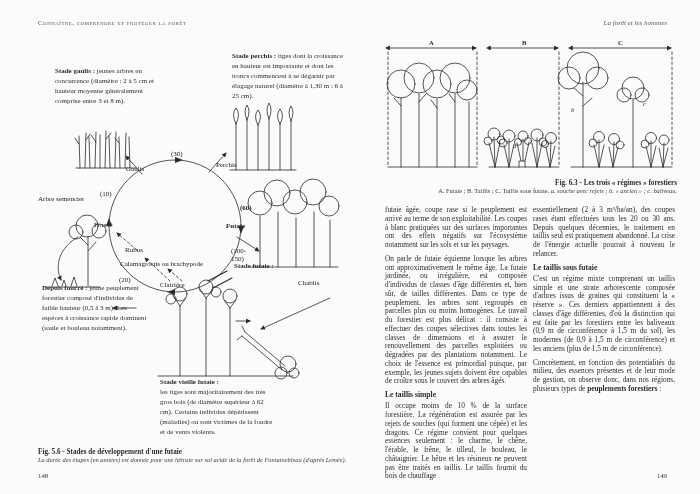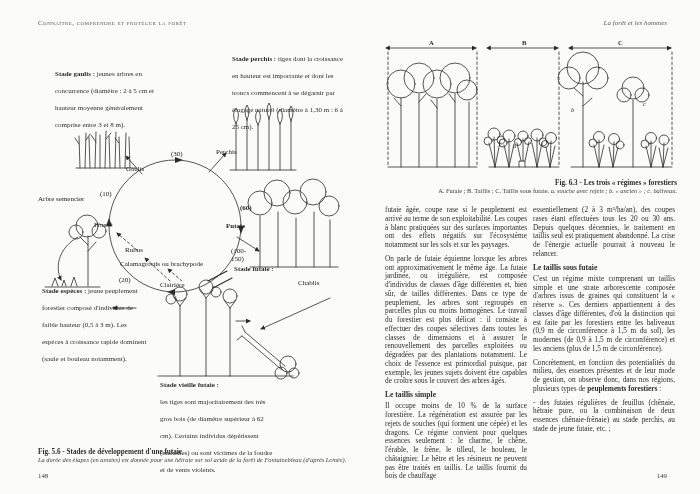--- a/index.html
+++ b/index.html
@@ -5,21 +5,21 @@
   html,body{margin:0;padding:0;}
   body{
     width:700px;height:494px;position:relative;overflow:hidden;
     background:#fbfbfa;color:#2e2e2e;
     font-family:"Liberation Serif", serif;
   }
   .abs{position:absolute;}
   .runhead-left{font-size:7px;color:#585858;font-variant:small-caps;letter-spacing:.45px;}
   .runhead-right{font-size:7px;color:#585858;font-style:italic;}
   .pagenum{font-size:6.8px;color:#3a3a3a;}
-  .ann{font-size:7px;line-height:17px;color:#2e2e2e;}
+  .ann{font-size:7px;line-height:10px;color:#2e2e2e;}
   .ann b{font-weight:bold;}
   .ann .blk{display:block;}
   .cyc{font-size:7px;color:#222;white-space:nowrap;}
   .cycw{font-size:7px;color:#222;}
   .figcap-t{font-size:7.2px;font-weight:bold;}
   .figcap-s{font-size:6.4px;font-style:italic;color:#3c3c3c;line-height:8px;}
   .figcap-s .rom{font-style:normal;}
   .col{width:142px;font-size:7.3px;line-height:8.75px;text-align:justify;color:#2c2c2c;}
   .col p{margin:0 0 5px 0;}
   .col h4{font-size:7.6px;margin:4px 0 2.5px 0;}
@@ -97,39 +97,39 @@
   <path d="M200,336 V268 M200,268 l-6,-8 M200,268 l6,-8"></path>
   <circle cx="200" cy="256" r="7"></circle>
   <path d="M206,281 L220,281" marker-end="url(#ah)"></path>
   <path d="M212,296 L252,330 M215,292 L255,326 M212,296 l-5,4 M215,292 l-3,-6"></path>
   <circle cx="258" cy="324" r="8"></circle>
     <circle cx="251" cy="333" r="6"></circle>
     <circle cx="264" cy="333" r="5"></circle>
 </svg>
 
 <span class="abs cyc" style="left:126px;top:165px;">Gaulis</span>
-<span class="abs cyc" style="left:216px;top:148px;">Perchis</span>
+<span class="abs cyc" style="left:216px;top:161px;">Perchis</span>
 <span class="abs cyc" style="left:94px;top:221px;">Fourré</span>
 <span class="abs cyc" style="left:226px;top:222px;font-weight:bold;">Futaie</span>
 <span class="abs cyc" style="left:160px;top:281px;">Clairière</span>
 <span class="abs cyc" style="left:125px;top:246px;">Rubus</span>
 <span class="abs cyc" style="left:120px;top:260px;">Calamagrostis ou brachypode</span>
 <span class="abs cyc" style="left:171px;top:150px;">(30)</span>
 <span class="abs cyc" style="left:100px;top:190px;">(10)</span>
 <span class="abs cyc" style="left:240px;top:204px;font-weight:bold;">(60)</span>
 <span class="abs cycw" style="left:231px;top:247px;width:26px;">(100-150)</span>
 <span class="abs cyc" style="left:119px;top:276px;">(20)</span>
 
 <p class="abs ann" style="left:55px;top:66px;width:100px;margin:0;"><b>Stade gaulis :</b> <span>jeunes arbres en concurrence (diamètre : 2 à 5 cm et hauteur moyenne généralement comprise entre 3 et 8 m).</span></p>
 
 <p class="abs ann" style="left:232px;top:51px;width:113px;margin:0;"><b>Stade perchis :</b> <span>tiges dont la croissance en hauteur est importante et dont les troncs commencent à se dégarnir par élagage naturel (diamètre à 1,30 m : 6 à 25 cm).</span></p>
 
 <span class="abs cyc" style="left:38px;top:195px;">Arbre semencier</span>
 
-<p class="abs ann" style="left:42px;top:283px;width:106px;margin:0;"><b>Stade espèces :</b> <span>jeune peuplement forestier composé d'individus de faible hauteur (0,5 à 3 m). Les espèces à croissance rapide dominent (saule et bouleau notamment).</span></p>
+<p class="abs ann" style="left:42px;top:283px;width:106px;margin:0;"><b>Depuis fourré :</b> <span>jeune peuplement forestier composé d'individus de faible hauteur (0,5 à 3 m). Les espèces à croissance rapide dominent (saule et bouleau notamment).</span></p>
 
 <p class="abs ann" style="left:234px;top:261px;width:108px;margin:0;"><b class="blk">Stade futaie :</b></p>
 
 <span class="abs cyc" style="left:298px;top:279px;">Chablis</span>
 
 <p class="abs ann" style="left:160px;top:377px;width:114px;margin:0;"><b class="blk">Stade vieille futaie :</b><span>les tiges sont majoritairement des très gros bois (de diamètre supérieur à 62 cm). Certains individus dépérissent (maladies) ou sont victimes de la foudre et de vents violents.</span></p>
 
 <div class="abs" style="left:38px;top:448px;width:312px;">
   <div class="figcap-t">Fig. 5.6 - Stades de développement d'une futaie</div>
   <div class="figcap-s">La durée des étapes (en années) est donnée pour une hêtraie sur sol acide de la forêt de Fontainebleau (d'après Lemée).</div>
@@ -222,16 +222,15 @@
   <p>On parle de futaie équienne lorsque les arbres ont approximativement le même âge. La futaie jardinée, ou irrégulière, est composée d'individus de classes d'âge différentes et, bien sûr, de tailles différentes. Dans ce type de peuplement, les arbres sont regroupés en parcelles plus ou moins homogènes. Le travail du forestier est plus délicat : il consiste à effectuer des coupes sélectives dans toutes les classes de dimensions et à assurer le renouvellement des parcelles exploitées ou dégradées par des plantations notamment. Le choix de l'essence est primordial puisque, par exemple, les jeunes sujets doivent être capables de croître sous le couvert des arbres âgés.</p>
   <h4>Le taillis simple</h4>
   <p>Il occupe moins de 10 % de la surface forestière. La régénération est assurée par les rejets de souches (qui forment une cépée) et les dragons. Ce régime convient pour quelques essences seulement : le charme, le chêne, l'érable, le frêne, le tilleul, le bouleau, le châtaignier. Le hêtre et les résineux ne peuvent pas être traités en taillis. Le taillis fournit du bois de chauffage</p>
 </div>
 
 <div class="abs col" style="left:533px;top:206px;">
   <p>essentiellement (2 à 3 m³/ha/an), des coupes rases étant effectuées tous les 20 ou 30 ans. Depuis quelques décennies, le traitement en taillis seul est pratiquement abandonné. La crise de l'énergie actuelle pourrait à nouveau le relancer.</p>
   <h4>Le taillis sous futaie</h4>
   <p>C'est un régime mixte comprenant un taillis simple et une strate arborescente composée d'arbres issus de graines qui constituent la « réserve ». Ces derniers appartiennent à des classes d'âge différentes, d'où la distinction qui est faite par les forestiers entre les baliveaux (0,9 m de circonférence à 1,5 m du sol), les modernes (de 0,9 à 1,5 m de circonférence) et les anciens (plus de 1,5 m de circonférence).</p>
   <p><span>Concrètement, en fonction des potentialités du milieu, des essences présentes et de leur mode de gestion, on observe donc, dans nos régions, plusieurs types de </span><b>peuplements forestiers</b><span> :</span></p>
-  <p>- des futaies régulières de feuillus (chênaie, hêtraie pure, ou la combinaison de deux essences chênaie-frênaie) au stade perchis, au stade de jeune futaie, etc. ;</p>
 </div>
 
 <div class="abs pagenum" style="right:33px;top:472px;">149</div>
 
 </body></html>

